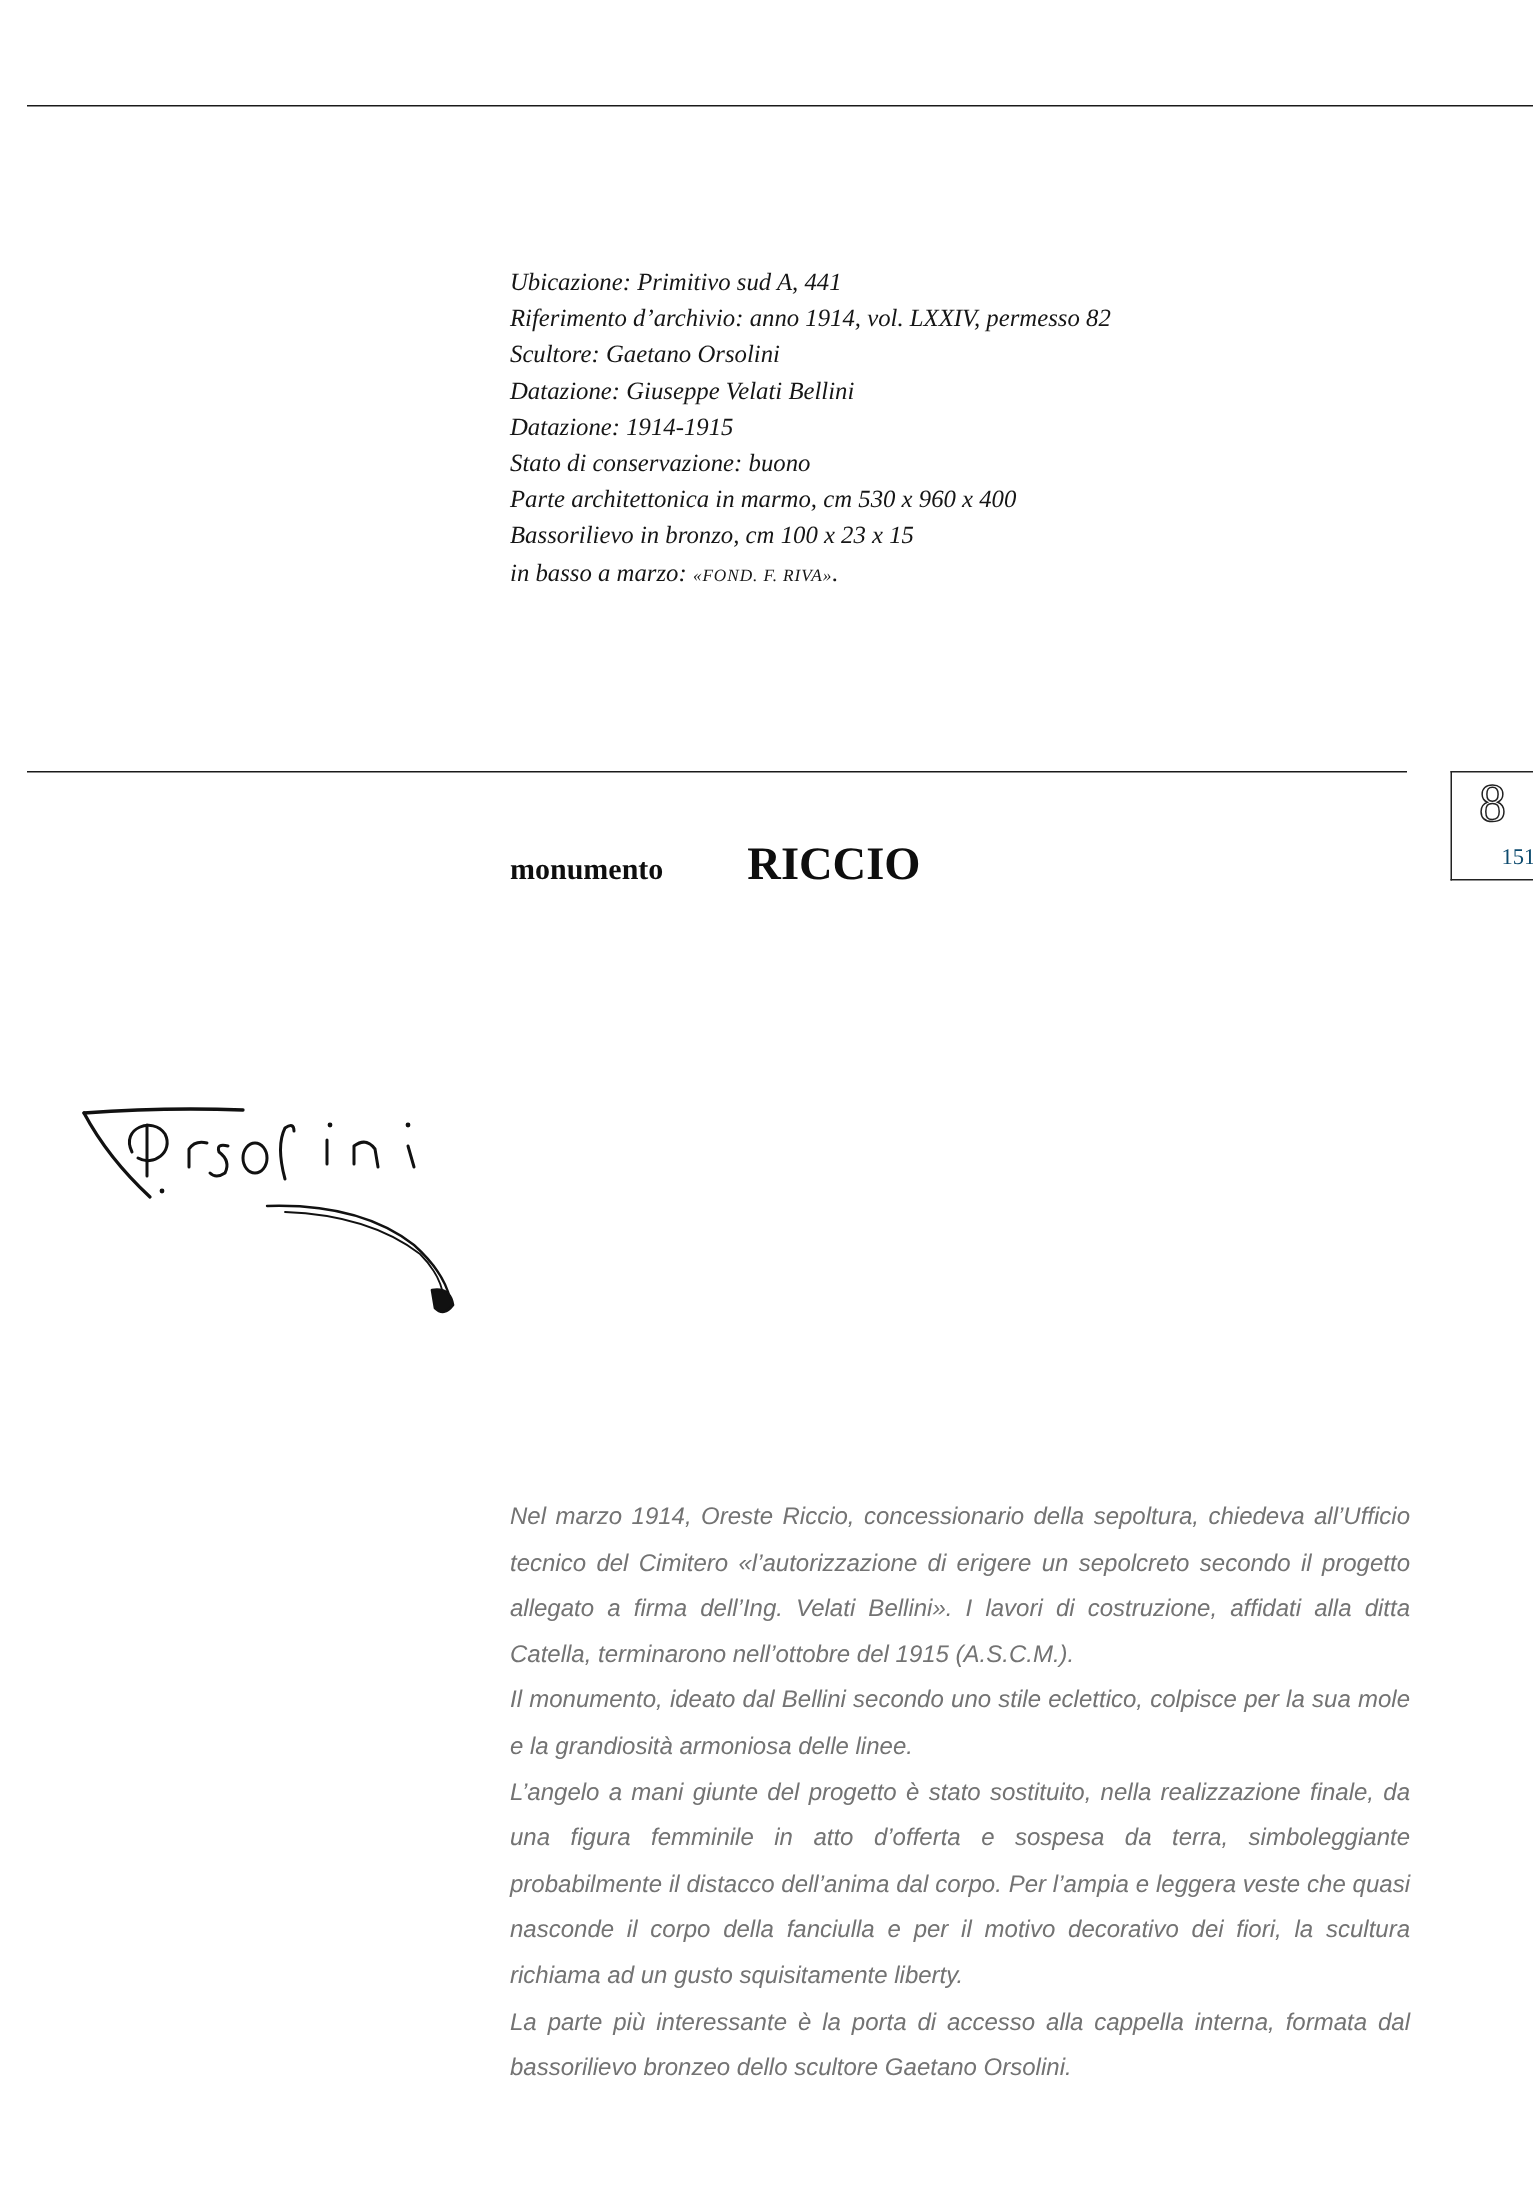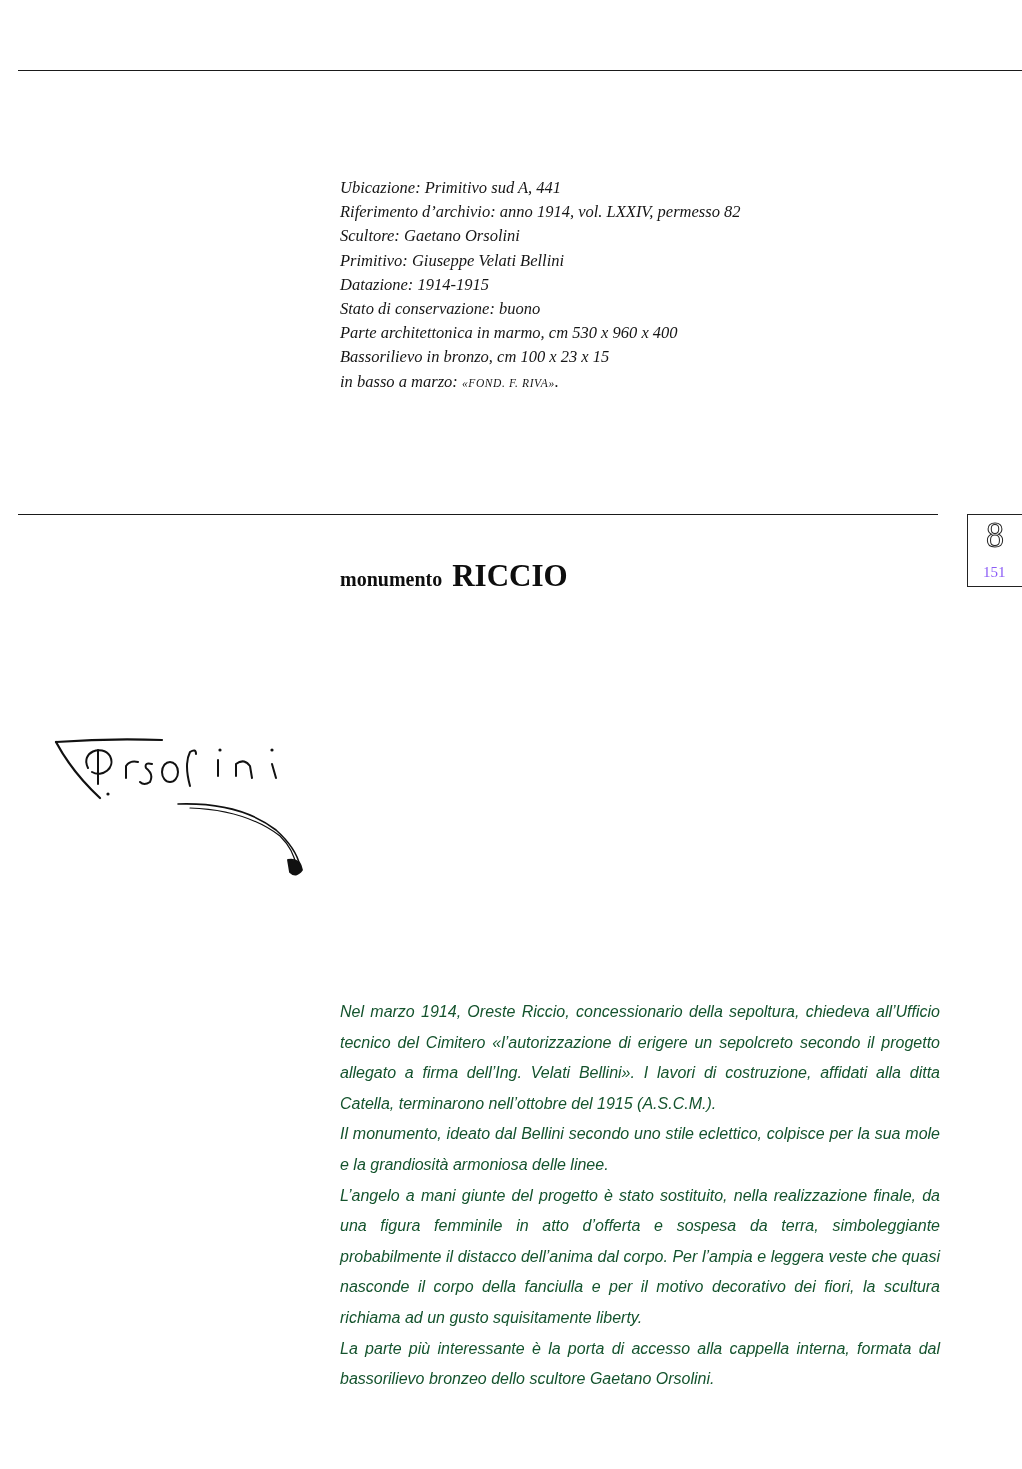--- a/index.html
+++ b/index.html
@@ -64,77 +64,78 @@
       left: 18px;
       top: 2px;
       font-family: "Liberation Serif", serif;
       font-size: 36px;
       line-height: 36px;
       color: #ffffff;
       -webkit-text-stroke: 1px #222;
     }
     .page-box .page-num {
       position: absolute;
-      left: 15px;
+      left: 33px;
       top: 49px;
       font-family: "Liberation Serif", serif;
       font-size: 15px;
       line-height: 16px;
-      color: #8b5cf6;
+      color: #0c4a6e;
     }
     .title {
       position: absolute;
       left: 340px;
       top: 558px;
       font-family: "Liberation Serif", serif;
       font-weight: bold;
       color: #0e0e0e;
       white-space: nowrap;
     }
     .title .prefix {
       font-size: 20px;
       margin-right: 6px;
     }
     .title .name {
       font-size: 31px;
+      margin-left: 46px;
     }
     .signature {
       position: absolute;
       left: 50px;
       top: 720px;
       width: 270px;
       height: 160px;
     }
     .body-text {
       position: absolute;
       left: 340px;
       top: 997px;
       width: 600px;
       font-family: "Liberation Sans", sans-serif;
       font-style: italic;
       font-size: 16px;
       line-height: 30.6px;
-      color: #14532d;
+      color: #737373;
       text-align: justify;
     }
     .body-text .para {
       display: block;
       margin: 0;
     }
   </style>
 </head>
 <body>
 
 <div class="rule rule-top"></div>
 
 <div class="specs">
   <span class="line">Ubicazione: Primitivo sud A, 441</span>
   <span class="line">Riferimento d’archivio: anno 1914, vol. LXXIV, permesso 82</span>
   <span class="line">Scultore: Gaetano Orsolini</span>
-  <span class="line">Primitivo: Giuseppe Velati Bellini</span>
+  <span class="line">Datazione: Giuseppe Velati Bellini</span>
   <span class="line">Datazione: 1914-1915</span>
   <span class="line">Stato di conservazione: buono</span>
   <span class="line">Parte architettonica in marmo, cm 530 x 960 x 400</span>
   <span class="line">Bassorilievo in bronzo, cm 100 x 23 x 15</span>
   <span class="line"><span>in basso a marzo: </span><span class="sc">«FOND. F. RIVA»</span><span>.</span></span>
 </div>
 
 <div class="rule rule-mid"></div>
 
 <div class="page-box">

